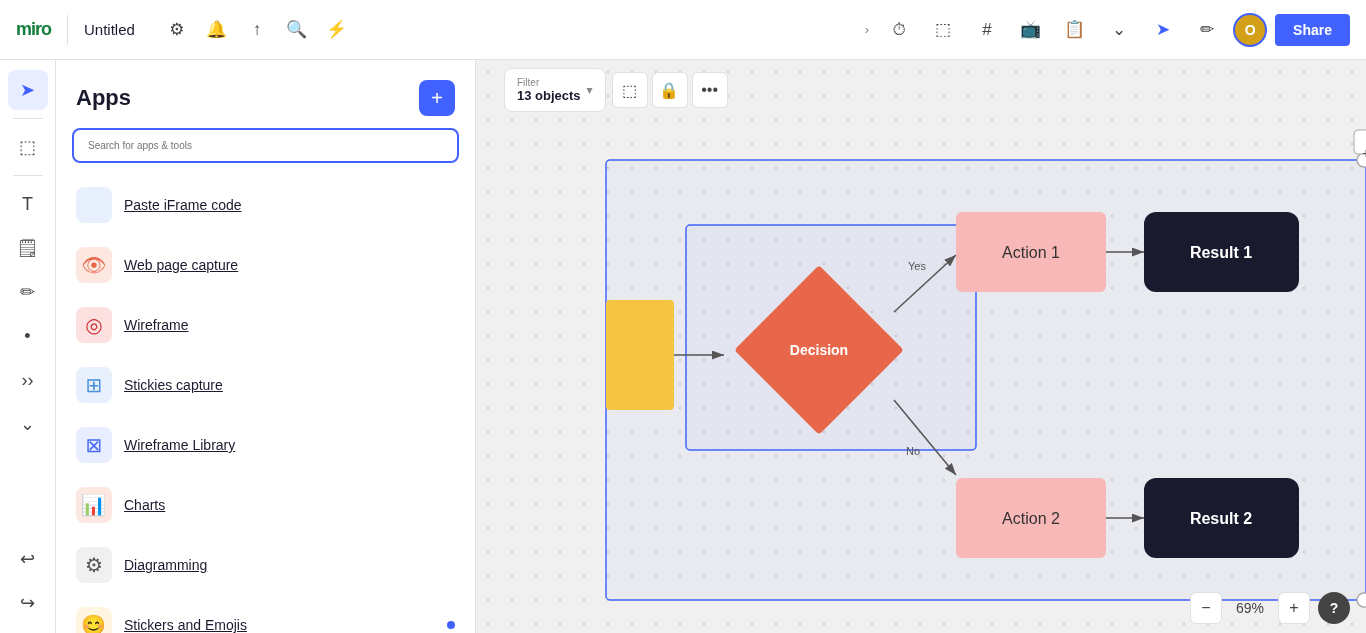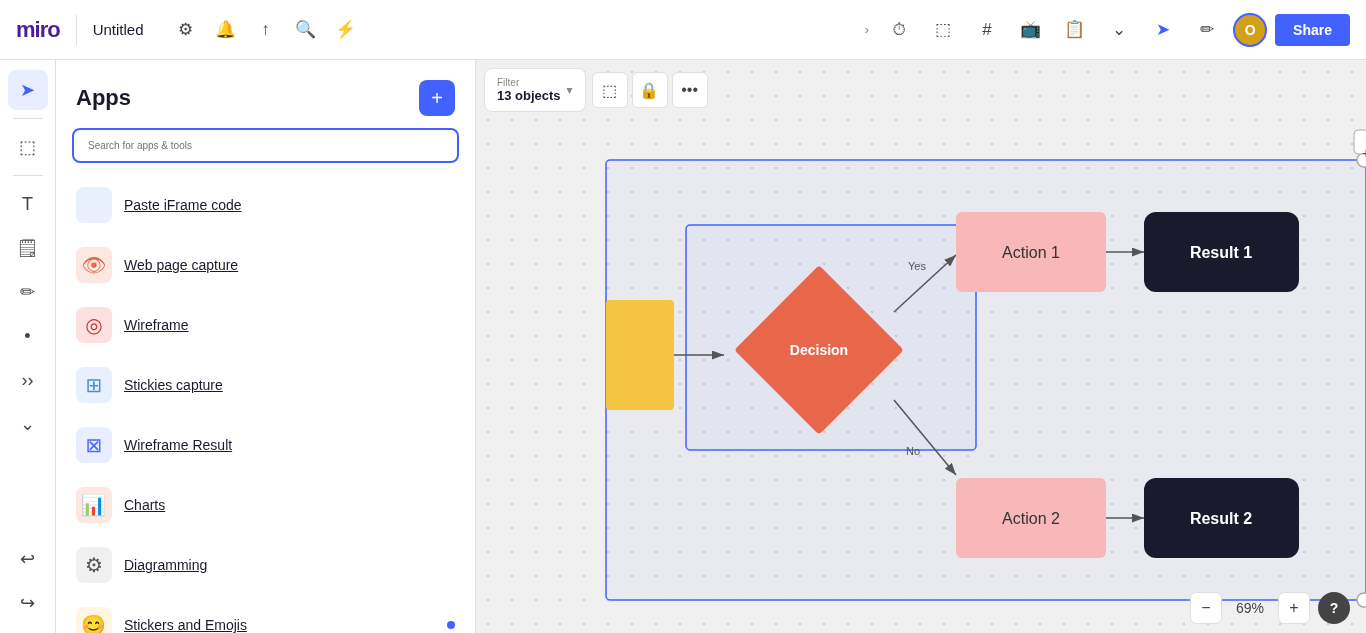--- a/index.html
+++ b/index.html
@@ -4,21 +4,21 @@
   <style>
     * { box-sizing: border-box; margin: 0; padding: 0; }
     body { font-family: -apple-system, BlinkMacSystemFont, 'Segoe UI', sans-serif; background: #f0f0f0; width: 1366px; height: 633px; overflow: hidden; position: relative; }
 
     
     #topbar {
       position: absolute; top: 0; left: 0; right: 0; height: 60px;
       background: #fff; border-bottom: 1px solid #e0e0e0;
       display: flex; align-items: center; z-index: 100;
     }
-    #logo { padding: 0 16px; font-size: 22px; font-weight: 900; color: #4c1d95; letter-spacing: -1px; }
+    #logo { padding: 0 16px; font-size: 18px; font-weight: 900; color: #15803d; letter-spacing: -1px; }
     #logo-divider { width: 1px; height: 30px; background: #e0e0e0; }
     #doc-title { padding: 0 16px; font-size: 15px; font-weight: 500; color: #1a1a2e; }
     #topbar-icons { display: flex; align-items: center; gap: 4px; padding: 0 8px; }
     .topbar-icon { width: 36px; height: 36px; display: flex; align-items: center; justify-content: center; border-radius: 6px; cursor: pointer; color: #444; font-size: 17px; }
     #topbar-right { margin-left: auto; display: flex; align-items: center; gap: 8px; padding: 0 16px; }
     .topbar-right-icon { width: 36px; height: 36px; display: flex; align-items: center; justify-content: center; border-radius: 6px; cursor: pointer; color: #444; font-size: 17px; }
     #share-btn { background: #4262ff; color: #fff; border: none; border-radius: 4px; padding: 8px 18px; font-size: 14px; font-weight: 600; cursor: pointer; }
     #avatar { width: 34px; height: 34px; border-radius: 50%; background: #d4a017; display: flex; align-items: center; justify-content: center; color: #fff; font-weight: 700; font-size: 14px; border: 2px solid #4262ff; }
     #topbar-chevron { color: #888; font-size: 13px; cursor: pointer; padding: 4px; }
 
@@ -79,21 +79,21 @@
     }
 
     
     #filter-bar {
       position: absolute; top: 8px; left: 8px;
       display: flex; align-items: center; gap: 6px; z-index: 10;
     }
     #filter-btn {
       background: #fff; border: 1px solid #e0e0e0; border-radius: 8px;
       padding: 8px 12px; display: flex; align-items: center; gap: 6px;
-      cursor: pointer; font-size: 12px; color: #444;
+      cursor: pointer; font-size: 12px; color: #444; margin-left: 20px;
     }
     #filter-label { display: flex; flex-direction: column; }
     #filter-label-top { font-size: 10px; color: #888; }
     #filter-label-count { font-size: 13px; font-weight: 600; color: #1a1a2e; }
     #filter-tools { display: flex; gap: 4px; }
     .filter-tool {
       background: #fff; border: 1px solid #e0e0e0; border-radius: 6px;
       width: 36px; height: 36px; display: flex; align-items: center; justify-content: center;
       cursor: pointer; font-size: 16px; color: #444;
     }
@@ -211,21 +211,21 @@
       <div class="app-icon" style="background:#e8f0fe;border-radius:8px;color:#4a90d9">
         ⊞
       </div>
       <span class="app-label">Stickies capture</span>
 
     </div>
       <div class="app-item">
       <div class="app-icon" style="background:#e8edff;border-radius:8px;color:#4a6cf7">
         ⊠
       </div>
-      <span class="app-label">Wireframe Result</span>
+      <span class="app-label">Wireframe Library</span>
 
     </div>
       <div class="app-item">
       <div class="app-icon" style="background:#fce8e0;border-radius:8px;color:#e8664a">
         📊
       </div>
       <span class="app-label">Charts</span>
 
     </div>
       <div class="app-item">

